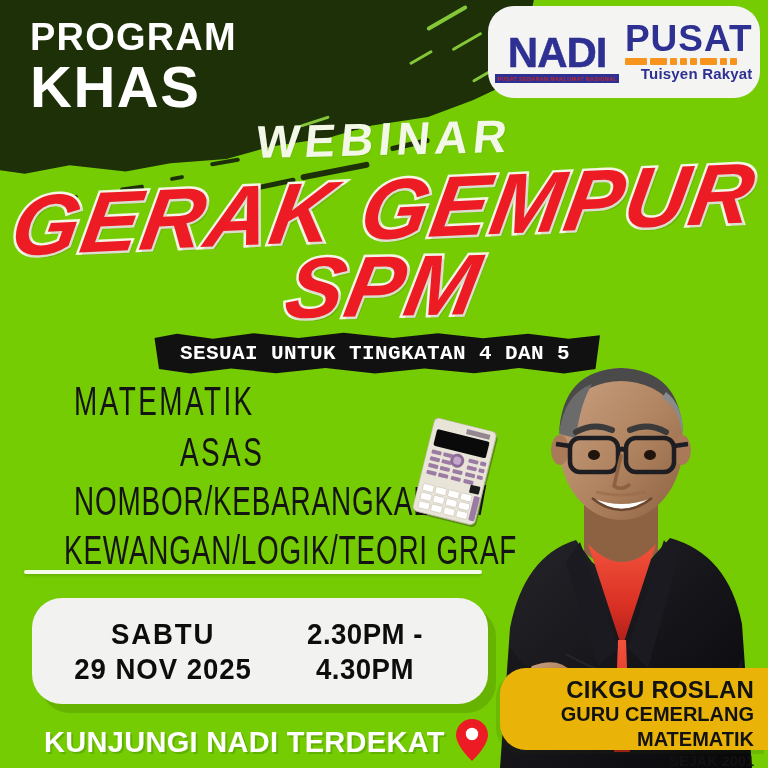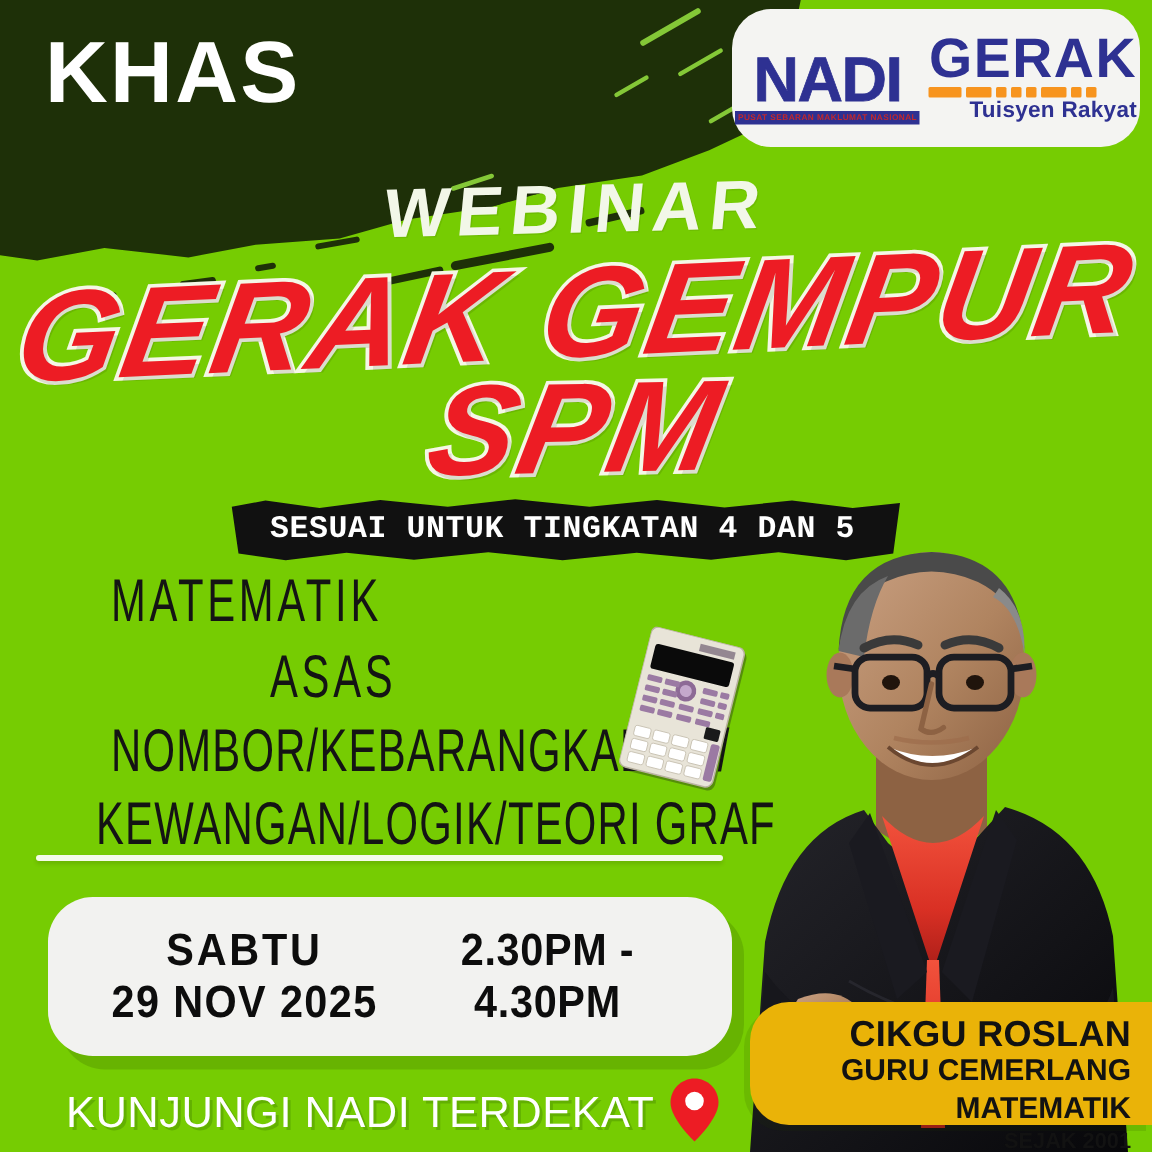--- a/index.html
+++ b/index.html
@@ -182,21 +182,21 @@
   .dc-2{ font-size:30px; letter-spacing:1px; line-height:1.18;}
   .tc-1{ font-size:30px; letter-spacing:.5px; line-height:1.18;}
   .tc-2{ font-size:30px; letter-spacing:.5px; line-height:1.18;}
 
   
   .cta{
     position:absolute; left:44px; top:718px; z-index:7;
     display:flex; align-items:center; gap:10px;
   }
   .cta-text{
-    font-size:29px; font-weight:normal; color:#ffffff; letter-spacing:.3px;
+    font-size:29px; font-weight:bold; color:#ffffff; letter-spacing:.3px;
     font-family:"Liberation Sans", sans-serif;
     text-shadow:2px 2px 0 rgba(40,90,0,.25);
     white-space:nowrap;
   }
 
   
   .photo{
     position:absolute; right:-4px; bottom:0; width:292px; height:420px;
     z-index:4; overflow:hidden;
   }
@@ -228,31 +228,32 @@
   <div class="speck s5"></div>
   <div class="speck s6"></div>
   <div class="speck s7"></div>
   <div class="streak k1"></div>
   <div class="streak k2"></div>
   <div class="streak k3"></div>
   <div class="streak k4"></div>
   <div class="streak k5"></div>
 
   <div class="heading-block">
+    <div class="h-program">PROGRAM</div>
     <div class="h-khas">KHAS</div>
   </div>
 
   <div class="logo-card">
     <div class="logo-inner">
       <div class="logo-nadi">
         <div class="nadi-word">NADI</div>
         <div class="nadi-sub">PUSAT SEBARAN MAKLUMAT NASIONAL</div>
       </div>
       <div class="logo-dilea">
-        <div class="dilea-word">GERAK</div>
+        <div class="dilea-word">PUSAT</div>
         <div class="dash-row">
           <span class="dash w-lg"></span>
           <span class="dash w-md"></span>
           <span class="dash w-sm"></span>
           <span class="dash w-sm"></span>
           <span class="dash w-sm"></span>
           <span class="dash w-md"></span>
           <span class="dash w-sm"></span>
           <span class="dash w-sm"></span>
         </div>

